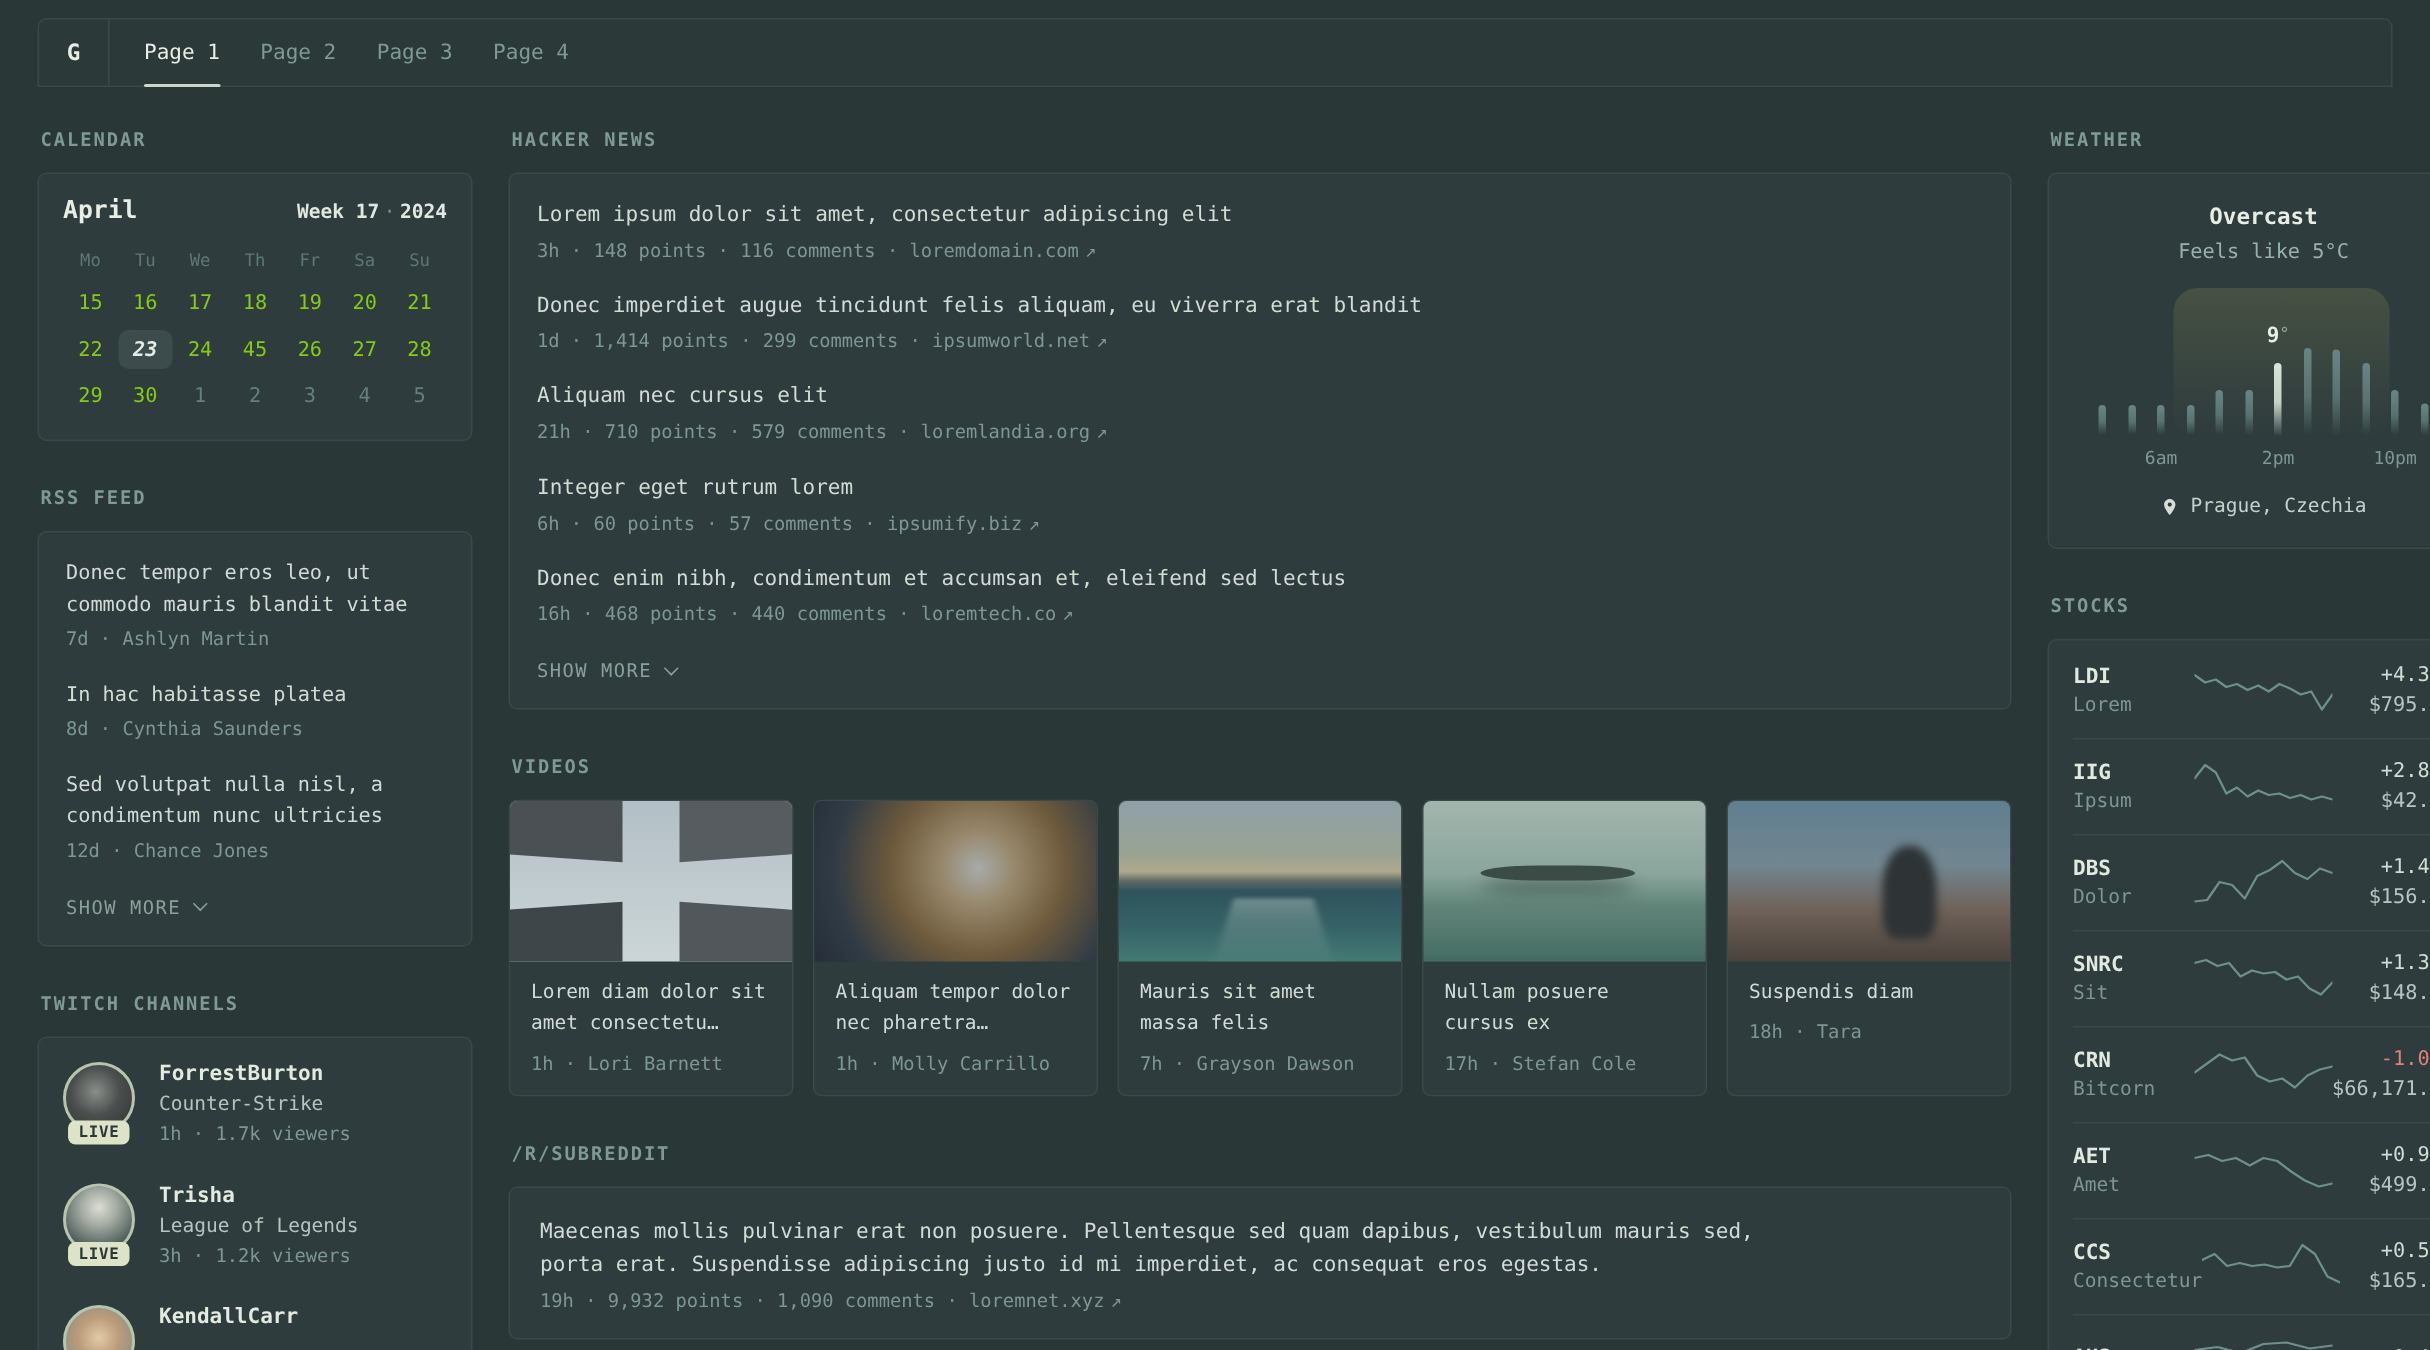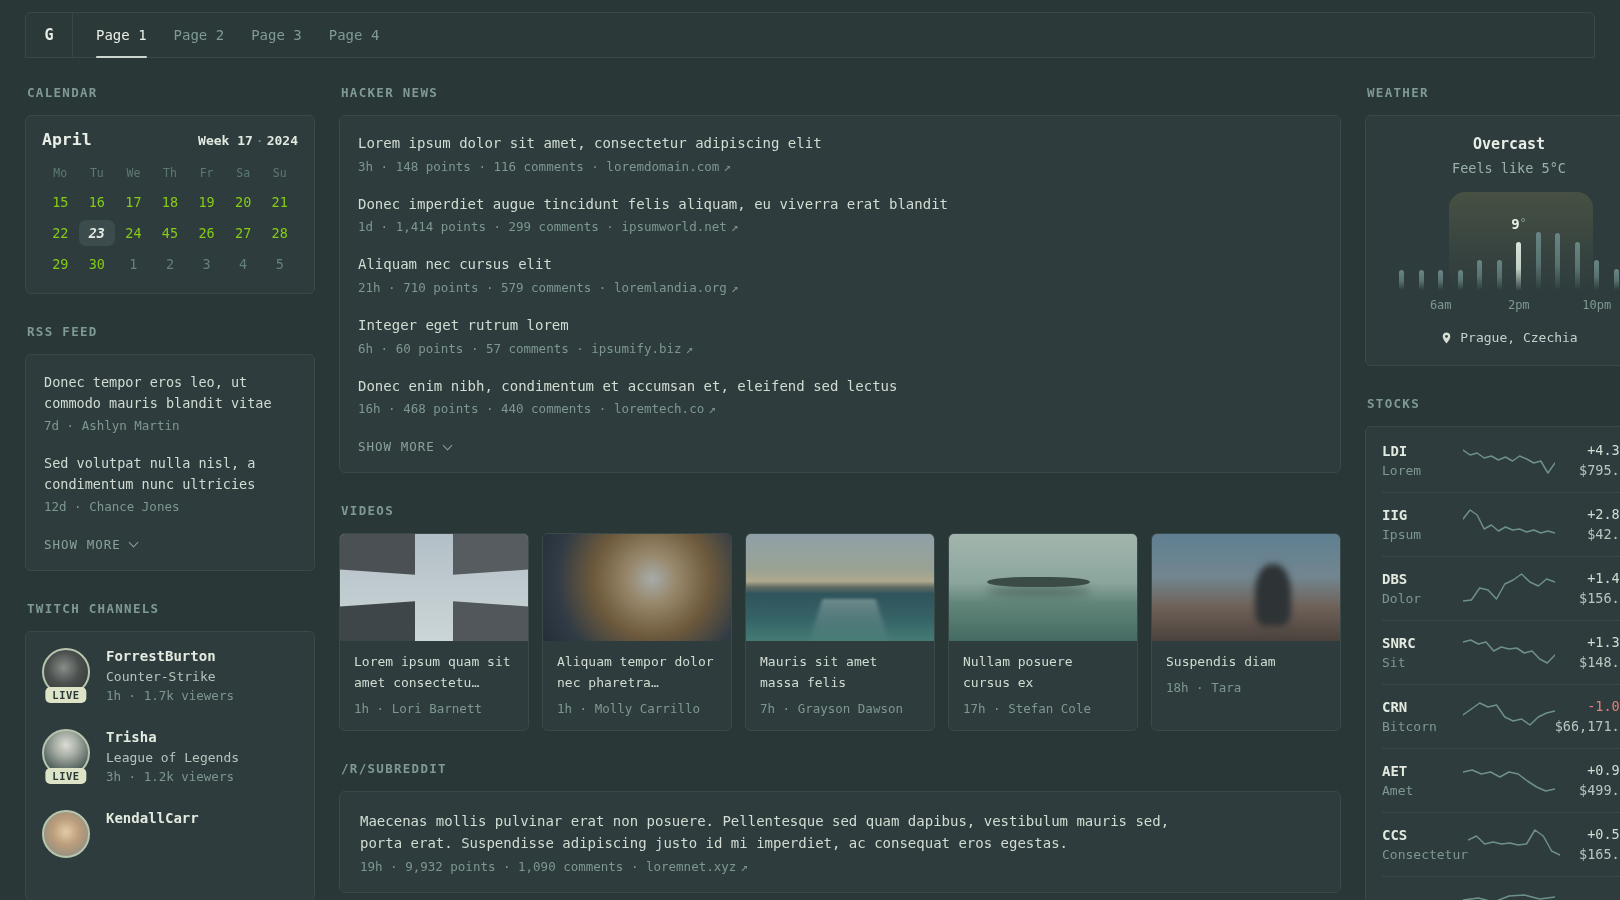--- a/index.html
+++ b/index.html
@@ -243,20 +243,24 @@
       </section>
 
       <section>
         <h2 class="sec">RSS FEED</h2>
         <div class="card pad">
           <div class="feed-item">
             <div class="feed-title">Donec tempor eros leo, ut commodo mauris blandit vitae</div>
             <div class="feed-meta">7d · Ashlyn Martin</div>
           </div>
           <div class="feed-item">
+            <div class="feed-title">In hac habitasse platea</div>
+            <div class="feed-meta">8d · Cynthia Saunders</div>
+          </div>
+          <div class="feed-item">
             <div class="feed-title">Sed volutpat nulla nisl, a condimentum nunc ultricies</div>
             <div class="feed-meta">12d · Chance Jones</div>
           </div>
           <div class="show-more">
               <span>SHOW MORE</span>
               <span class="chev"></span>
             </div>
         </div>
       </section>
 
@@ -341,21 +345,21 @@
         <div class="video-row">
 
           <div class="video-card">
             <div class="thumb th1">
               <div class="corner c-tl"></div>
               <div class="corner c-tr"></div>
               <div class="corner c-bl"></div>
               <div class="corner c-br"></div>
             </div>
             <div class="v-body">
-              <div class="v-title">Lorem ipsum quam sit amet consectetu…</div>
+              <div class="v-title">Lorem diam dolor sit amet consectetu…</div>
               <div class="v-meta">1h · Lori Barnett</div>
             </div>
           </div>
 
           <div class="video-card">
             <div class="thumb th2"></div>
             <div class="v-body">
               <div class="v-title">Aliquam tempor dolor nec pharetra…</div>
               <div class="v-meta">1h · Molly Carrillo</div>
             </div>

